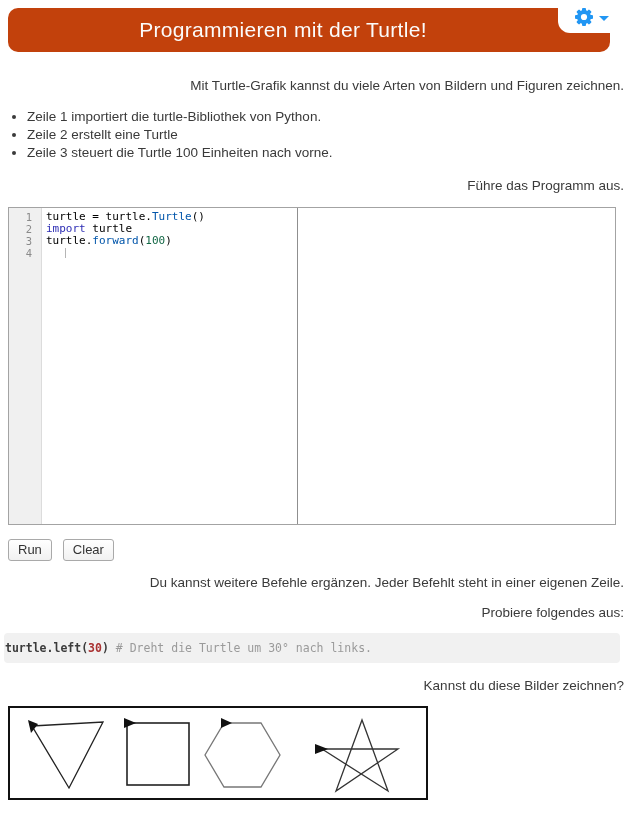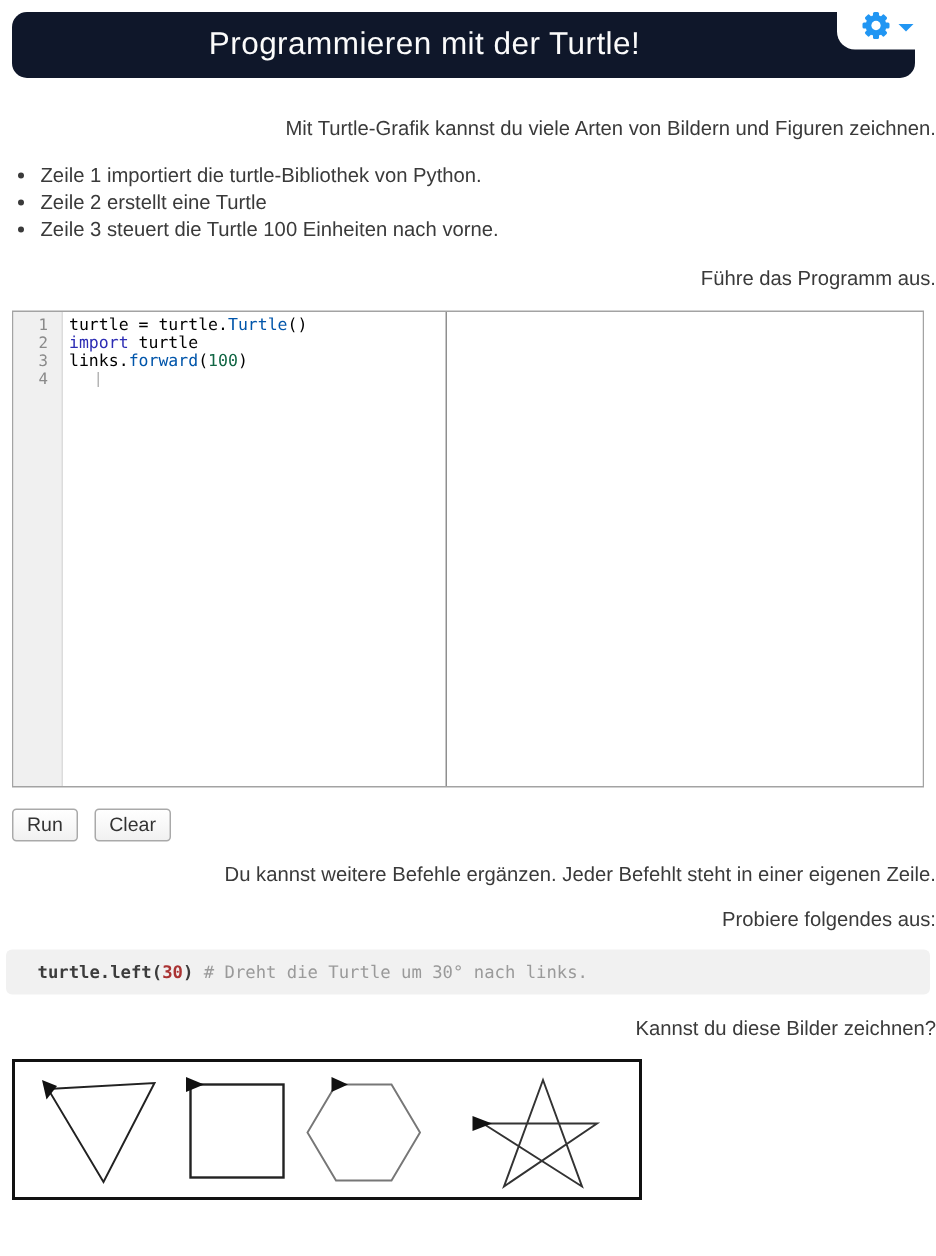--- a/index.html
+++ b/index.html
@@ -1,21 +1,21 @@
 <!DOCTYPE html>
 <html><head>
 <meta charset="utf-8">
 <style>
   html,body{margin:0;padding:0;background:#fff;}
   body{width:624px;font-family:"Liberation Sans",sans-serif;color:#3a3a3a;}
   .page{position:relative;width:624px;height:837px;overflow:hidden;background:#fff;}
 
   
   .header-row{position:relative;height:52px;}
-  .header{position:absolute;left:8px;top:8px;width:602px;height:44px;background:#0f172a;border-radius:10px;}
+  .header{position:absolute;left:8px;top:8px;width:602px;height:44px;background:#c2410c;border-radius:10px;}
   .header-title{color:#fbfbfb;font-size:21px;font-weight:400;text-align:center;line-height:44px;padding-right:52px;letter-spacing:.3px;}
   .gear-notch{position:absolute;right:0;top:0;width:66px;height:33px;background:#fff;border-bottom-left-radius:12px;display:flex;align-items:center;justify-content:center;gap:5px;}
   .gear-btn{width:20px;height:20px;display:inline-block;cursor:pointer;}
   .caret{width:0;height:0;border-left:5px solid transparent;border-right:5px solid transparent;border-top:5px solid #2196f3;display:inline-block;margin-top:3px;cursor:pointer;}
 
   
   p{font-size:13.5px;line-height:16px;margin:0;text-align:right;}
   .p-intro{margin:26px 0 0 9px;}
   ul.bullets{margin:14px 0 16px 0;padding-left:27px;}
   ul.bullets li{font-size:13.5px;line-height:18px;}
@@ -36,21 +36,21 @@
   .tok-attr{color:#0055aa;}
   .tok-num{color:#116644;}
   .cursor{display:inline-block;width:1px;height:10px;background:#b5b5b5;margin-left:19px;vertical-align:middle;}
   .canvas-pane{flex:1;background:#fff;}
 
   
   .btn-row{margin:14px 0 0 8px;display:flex;gap:11px;}
   .btn{font-family:"Liberation Sans",sans-serif;font-size:13px;color:#333;background:linear-gradient(#ffffff,#f1f1f1);border:1px solid #a9a9a9;border-radius:3px;padding:2px 9px 3px 9px;cursor:pointer;}
 
   
-  .snippet{margin:12px 4px 0 4px;background:#f1f1f1;border-radius:4px;padding:7px 21px;}
+  .snippet{margin:12px 4px 0 4px;background:#f1f1f1;border-radius:4px;padding:7px 1px;}
   .snippet .sl{font:11.5px/16px "DejaVu Sans Mono",monospace;white-space:pre;}
   .ptok-code{color:#3c3c3c;font-weight:bold;}
   .ptok-num{color:#aa3333;font-weight:bold;}
   .ptok-comment{color:#9a9a9a;}
 
   
   .shapes-box{margin:12px 0 0 8px;width:416px;height:90px;border:2px solid #111;background:#fff;}
   .shapes-box svg{display:block;}
 </style>
 </head>
@@ -101,21 +101,21 @@
     <div class="code-pane">
       <div class="gutter">
           <div class="ln">1</div>
           <div class="ln">2</div>
           <div class="ln">3</div>
           <div class="ln">4</div>
         </div>
       <div class="code-area">
           <div class="cl"><span class="tok-plain">turtle = turtle.</span><span class="tok-attr">Turtle</span><span class="tok-plain">()</span></div>
           <div class="cl"><span class="tok-keyword">import</span><span class="tok-plain"> turtle</span></div>
-          <div class="cl"><span class="tok-plain">links.</span><span class="tok-attr">forward</span><span class="tok-plain">(</span><span class="tok-num">100</span><span class="tok-plain">)</span></div>
+          <div class="cl"><span class="tok-plain">turtle.</span><span class="tok-attr">forward</span><span class="tok-plain">(</span><span class="tok-num">100</span><span class="tok-plain">)</span></div>
           <div class="cl"><span class="cursor"></span></div>
         </div>
     </div>
     <div class="canvas-pane"></div>
   </div>
 
   <div class="btn-row">
     <button class="btn">Run</button>
     <button class="btn">Clear</button>
   </div>

